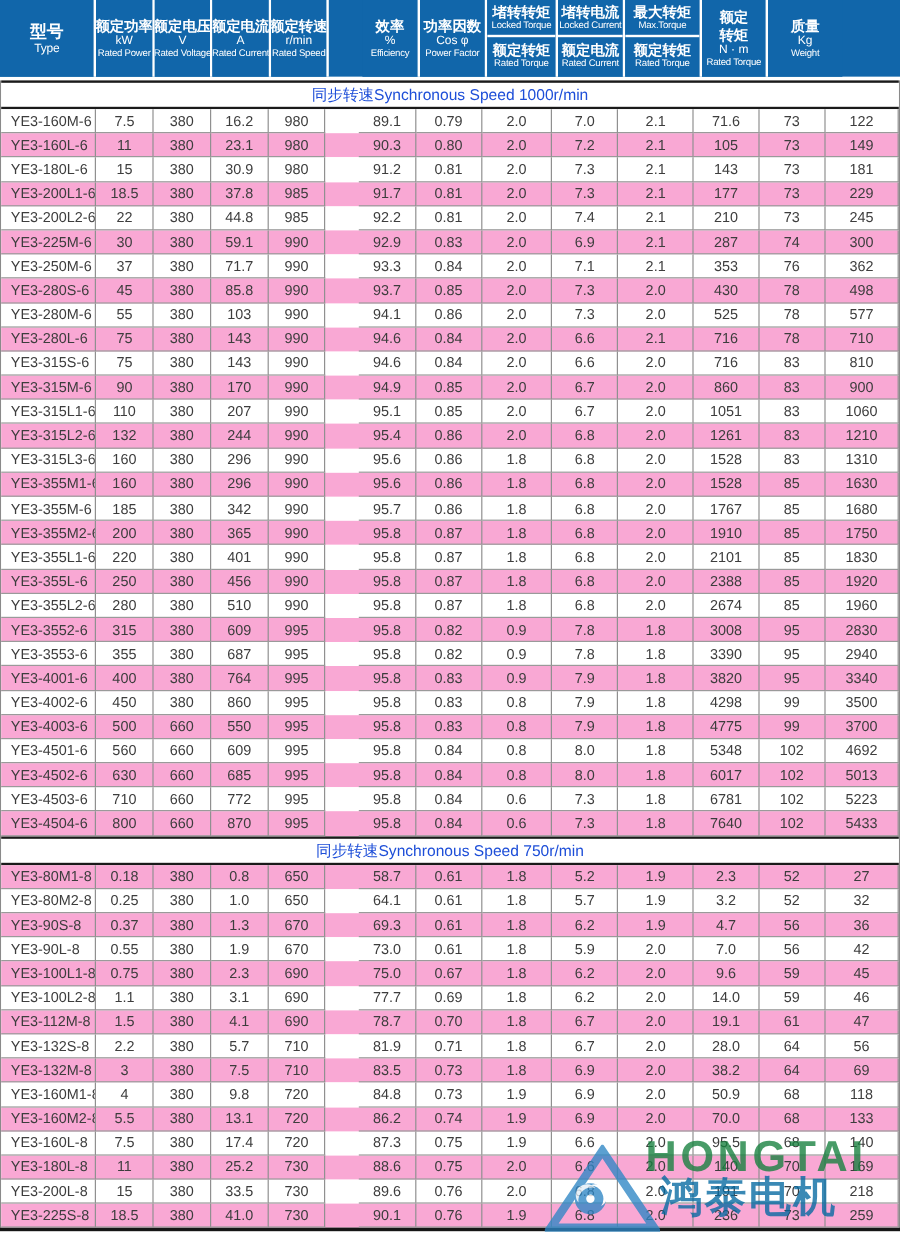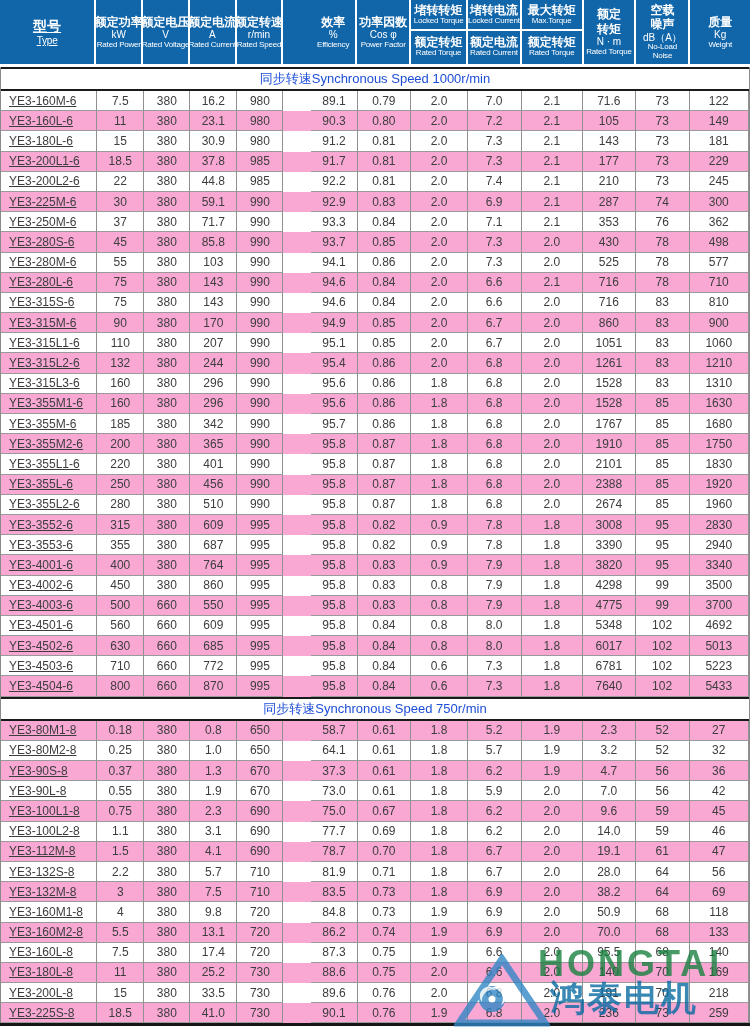--- a/index.html
+++ b/index.html
@@ -1,19 +1,19 @@
 <!DOCTYPE html>
 <html><head>
 <meta charset="utf-8">
 <style>
   html,body{margin:0;padding:0;background:#fff;}
   .page{position:relative;width:750px;height:1030px;overflow:hidden;background:#fff;
         font-family:"Liberation Sans", sans-serif;}
   
-  .c0{width:100px;text-decoration:underline;} .c1{width:49px;} .c2{width:48px;} .c3{width:49px;} .c4{width:48px;}
+  .c0{width:80px;} .c1{width:49px;} .c2{width:48px;} .c3{width:49px;} .c4{width:48px;}
   .c5{width:48px;margin-left:28px;} .c6{width:56px;} .c7{width:59px;} .c8{width:56px;} .c9{width:64px;}
   .c10{width:55px;} .c11{width:56px;} .c12{width:62px;}
   *{box-sizing:border-box;}
   
   .hdr{display:flex;height:64px;background:#1166aa;}
   .hcol{height:64px;background:#1166aa;color:#fff;display:flex;flex-direction:column;
         align-items:center;justify-content:center;border-right:2px solid #fff;overflow:hidden;}
   .hcol:last-child{border-right:none;}
   .hcol.split{justify-content:flex-start;padding:0;}
   .hhalf{width:100%;height:31px;display:flex;flex-direction:column;align-items:center;
@@ -115,27 +115,20 @@
         <span class="h-zh">额定转矩</span>
         <span class="h-en">Rated Torque</span>
       </div>
     </div>
     <div class="hcol c10">
       <span class="h-zh">额定</span>
       <span class="h-zh">转矩</span>
       <span class="h-unit">N · m</span>
       <span class="h-en">Rated Torque</span>
     </div>
-    <div class="hcol c11">
-      <span class="h-zh">空载</span>
-      <span class="h-zh">噪声</span>
-      <span class="h-unit">dB（A）</span>
-      <span class="h-en">No-Load</span>
-      <span class="h-en">Noise</span>
-    </div>
     <div class="hcol c12">
       <span class="h-zh">质量</span>
       <span class="h-unit">Kg</span>
       <span class="h-en">Weight</span>
     </div>
   </div>
 
   <div class="gap"></div>
 
   <div class="tblwrap">
@@ -620,21 +613,21 @@
         <div class="cell c10">3.2</div>
         <div class="cell c11">52</div>
         <div class="cell c12">32</div>
       </div>
       <div class="row alt">
         <div class="cell c0 model">YE3-90S-8</div>
         <div class="cell c1">0.37</div>
         <div class="cell c2">380</div>
         <div class="cell c3">1.3</div>
         <div class="cell c4">670</div>
-        <div class="cell c5">37.3</div>
+        <div class="cell c5">69.3</div>
         <div class="cell c6">0.61</div>
         <div class="cell c7">1.8</div>
         <div class="cell c8">6.2</div>
         <div class="cell c9">1.9</div>
         <div class="cell c10">4.7</div>
         <div class="cell c11">56</div>
         <div class="cell c12">36</div>
       </div>
       <div class="row">
         <div class="cell c0 model">YE3-90L-8</div>

